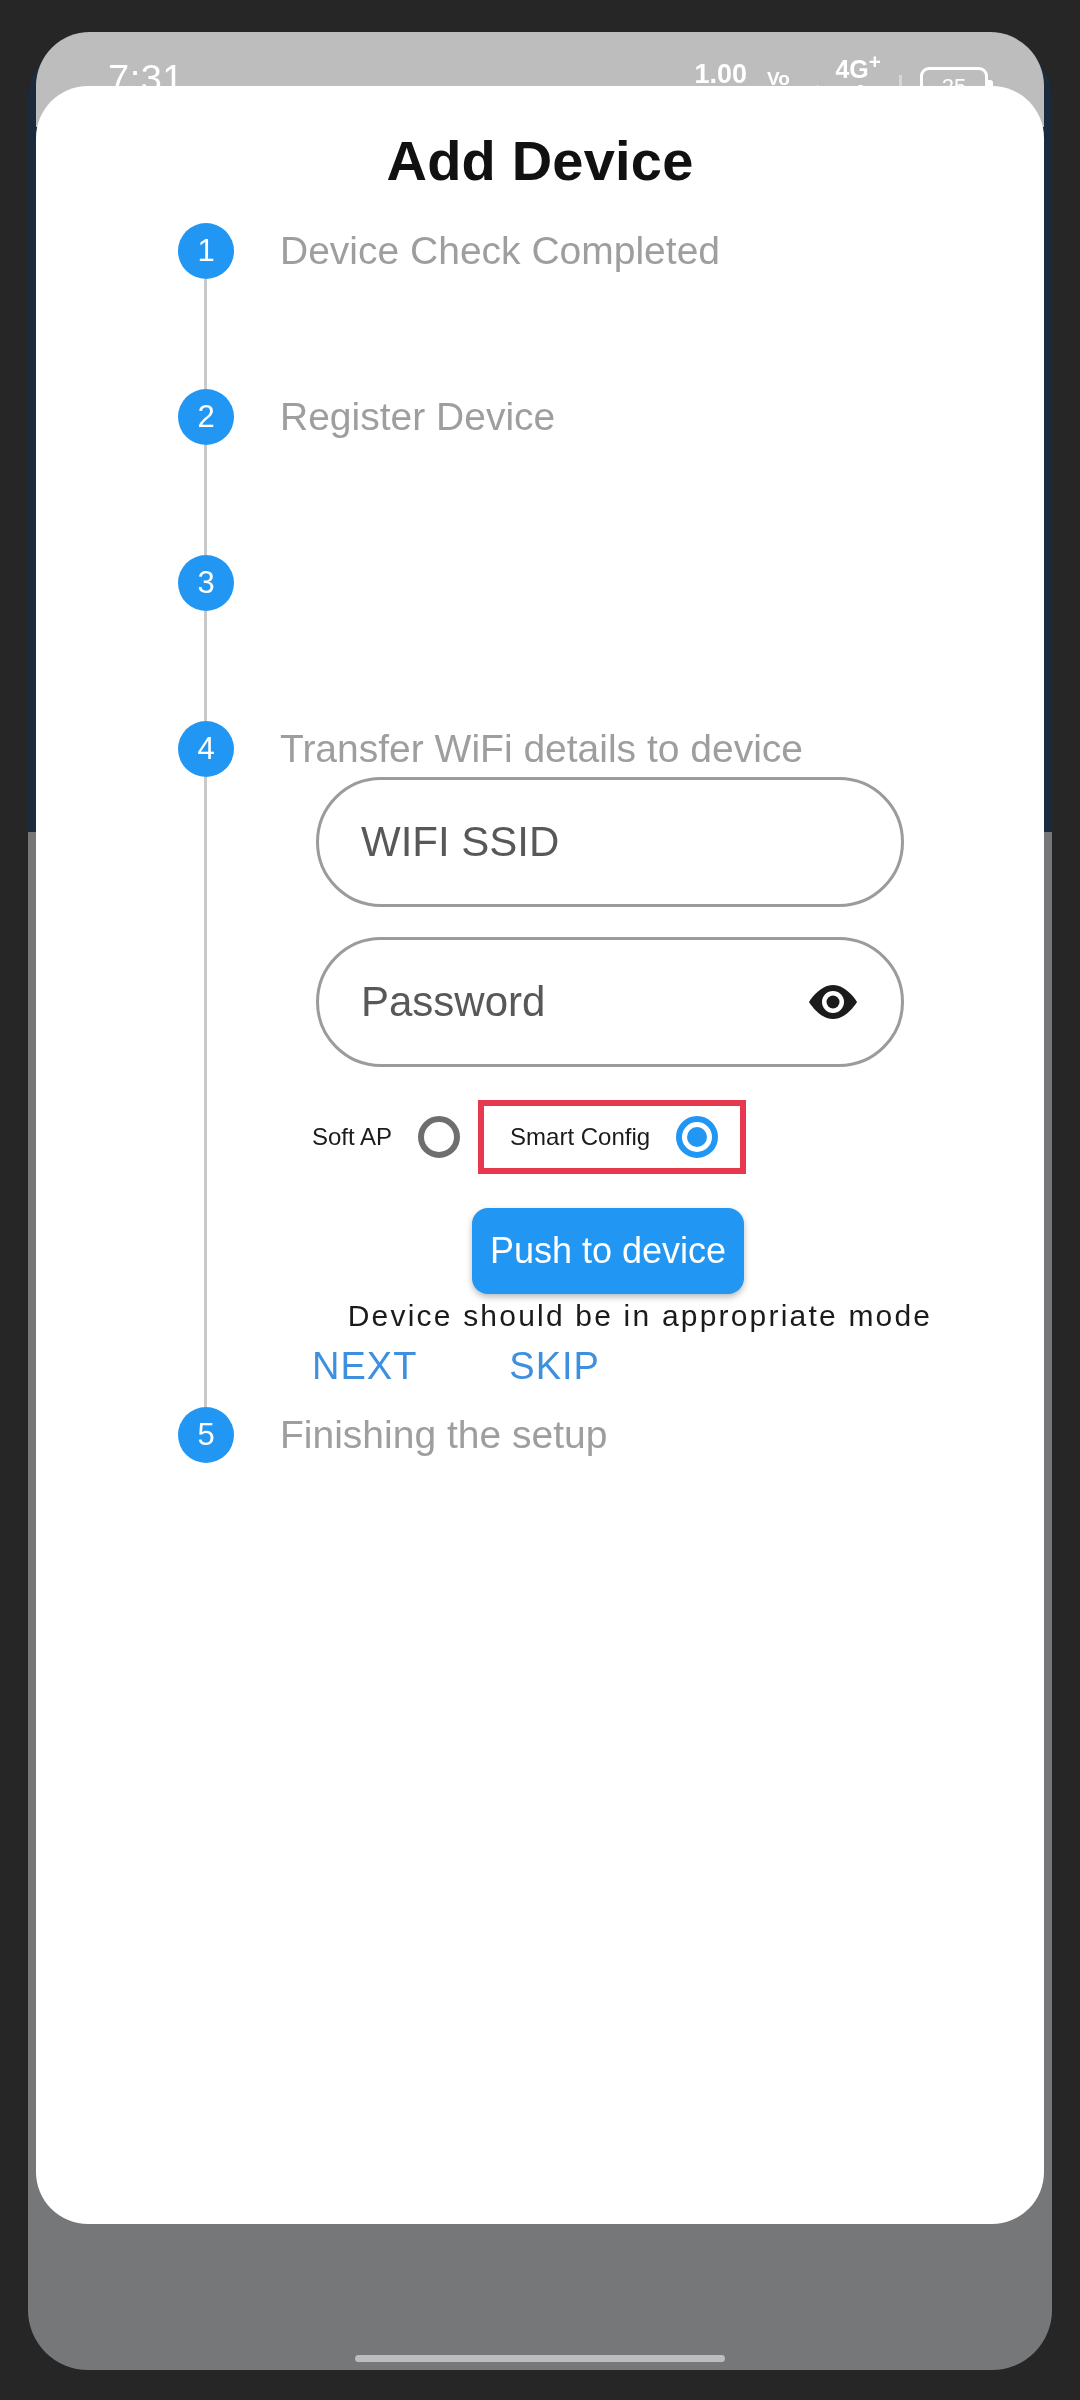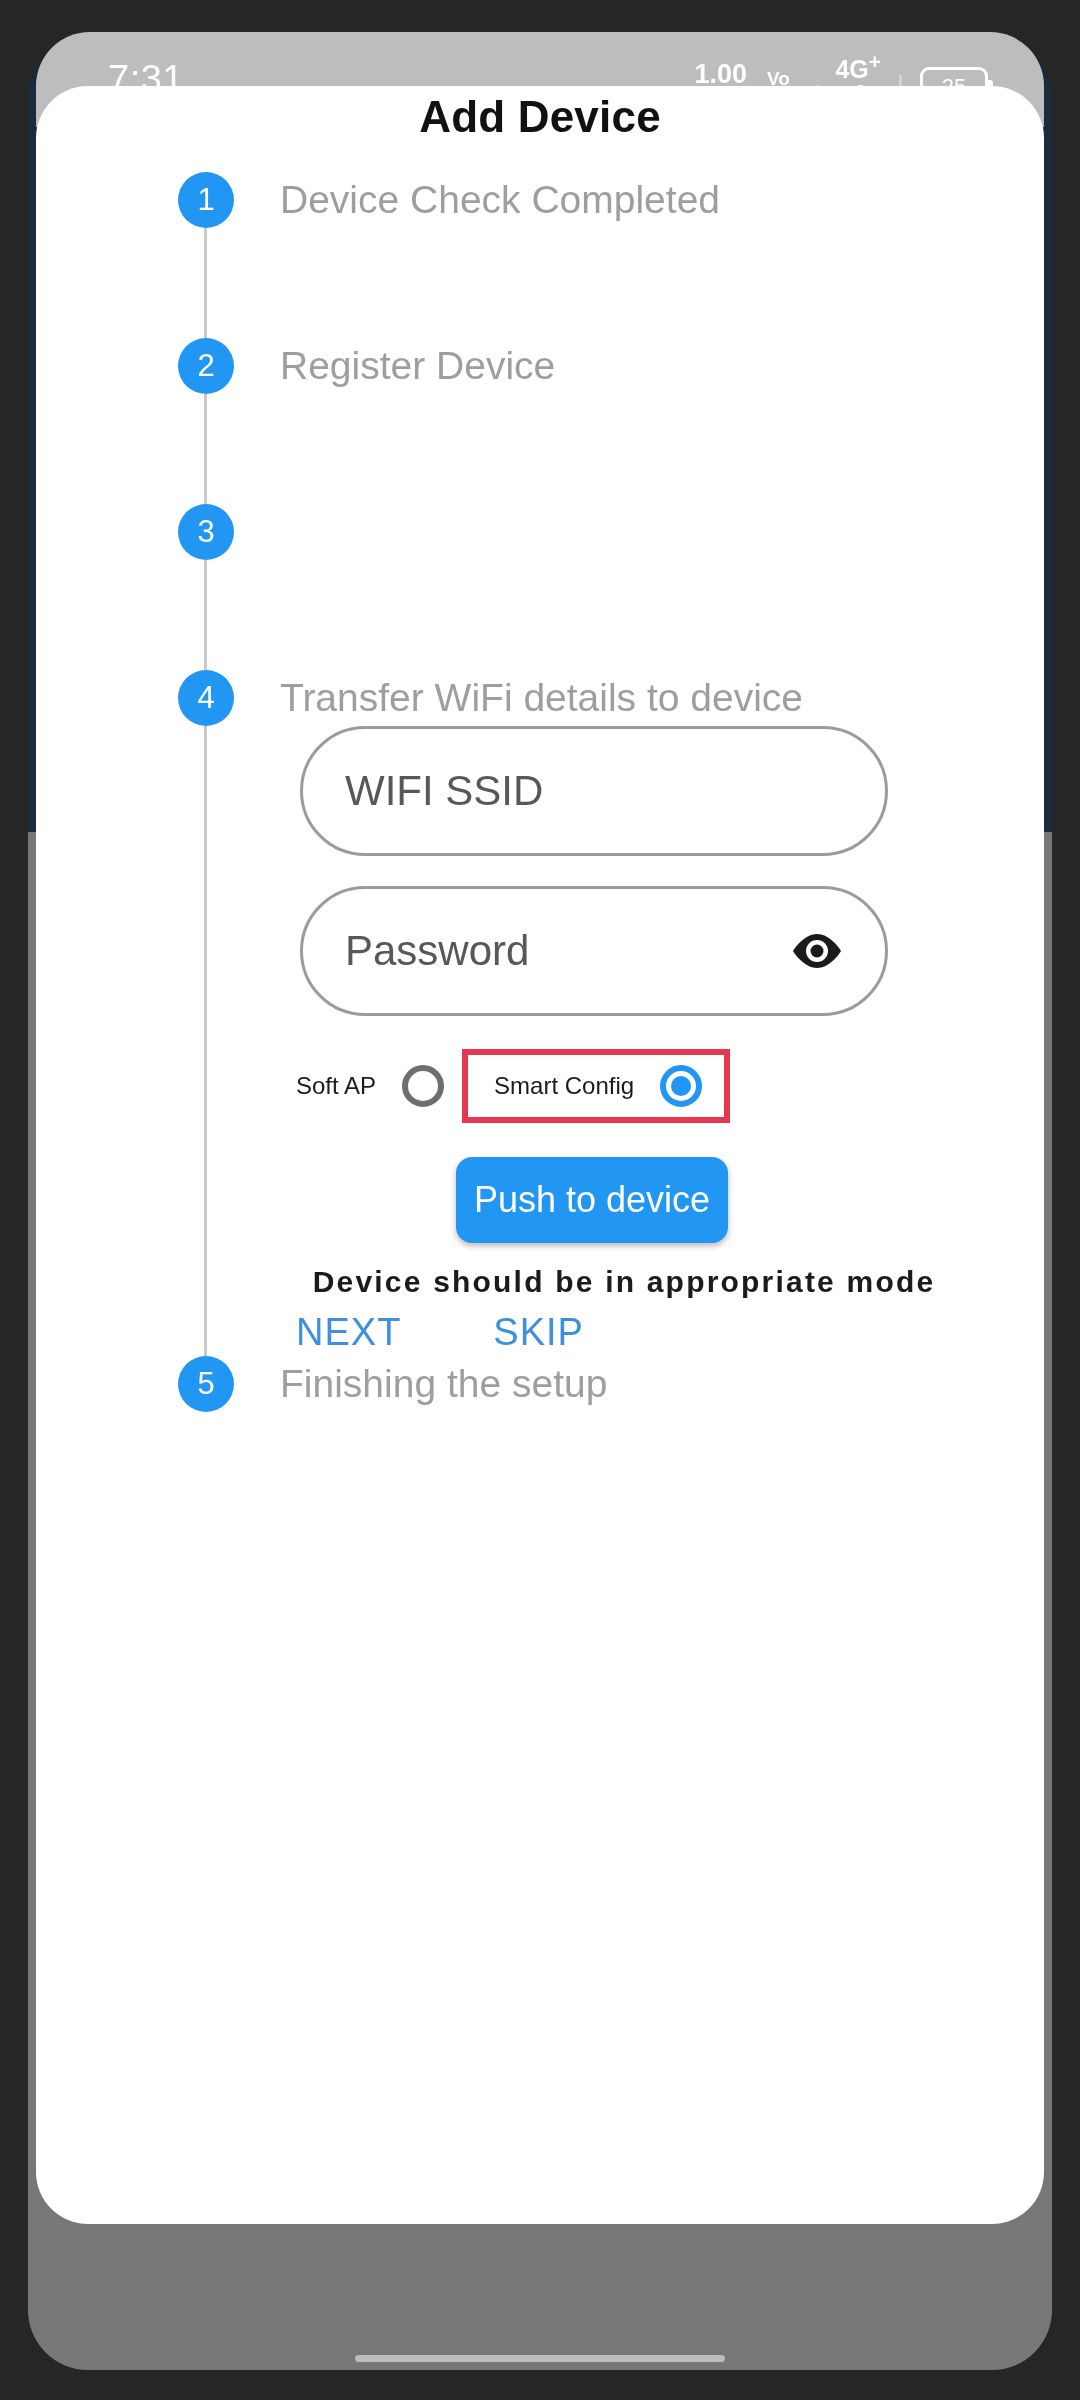--- a/index.html
+++ b/index.html
@@ -75,22 +75,22 @@
             display:flex;align-items:center;justify-content:center;font-size:22px;font-weight:400;}
   .sb-batt:after{content:"";position:absolute;right:-8px;top:10px;width:5px;height:13px;background:#fff;border-radius:0 3px 3px 0;}
 
   
   #dialog{
     position:absolute; left:36px; top:86px; width:1008px; height:2138px;
     background:#ffffff; border-radius:52px;
     overflow:hidden; z-index:10;
   }
   #dialog-title{
-    text-align:center; font-size:44px; font-weight:700; color:#111;
-    padding-top:6px; letter-spacing:.2px;
+    text-align:center; font-size:56px; font-weight:700; color:#111;
+    padding-top:6px; letter-spacing:.2px;margin-top:36px;
   }
 
   
   #stepper{ position:relative; margin-top:30px;}
   .step-row{ display:flex; align-items:flex-start; position:relative;}
   .step-bullet{
     width:56px;height:56px;border-radius:50%;
     background:#2196f3; color:#fff;
     display:flex;align-items:center;justify-content:center;
     font-size:31px; flex:0 0 auto;
@@ -100,21 +100,21 @@
     margin-left:46px; font-size:39px; color:#9e9e9e; line-height:56px;
     white-space:nowrap;
   }
   .connector{
     width:3px; background:#c9c9c9; margin-left:168px;
   }
   .c1{height:110px;}
   .c2{height:110px;}
   .c3{height:110px;}
   .c4{height:630px;}
-  #step4-inner{ position:absolute; left:168px; top:0; width:840px;}
+  #step4-inner{ position:absolute; left:168px; top:0; width:840px;padding-left:16px;}
   .field{
     width:588px; height:130px; margin-left:96px;
     border:3px solid #9b9b9b; border-radius:66px;
     box-sizing:border-box;
     display:flex; align-items:center;
     padding:0 40px 0 42px;
     background:#fff;
   }
   .field + .field{ margin-top:30px;}
   .field-text{ font-size:42px; color:#585858;}
@@ -144,22 +144,22 @@
 
   #push-btn{
     margin:34px 0 0 252px;
     width:272px;height:86px;
     background:#2196f3; border-radius:16px;
     display:flex;align-items:center;justify-content:center;
     color:#fff; font-size:36px;
     box-shadow:0 3px 6px rgba(0,0,0,.28);
   }
   #push-hint{
-    margin-top:22px; text-align:center; width:840px;
-    font-size:30px; color:#1b1b1b; letter-spacing:2.2px;font-weight:bold;
+    margin-top:5px; text-align:center; width:840px;
+    font-size:30px; color:#1b1b1b; letter-spacing:2.2px;
   }
   #link-row{
     margin-top:12px; display:flex; width:840px;
     padding-left:92px; box-sizing:border-box; gap:92px;
   }
   .link{ color:#3d90e0; font-size:38px; letter-spacing:1px;}
 </style>
 </head>
 <body>
 

